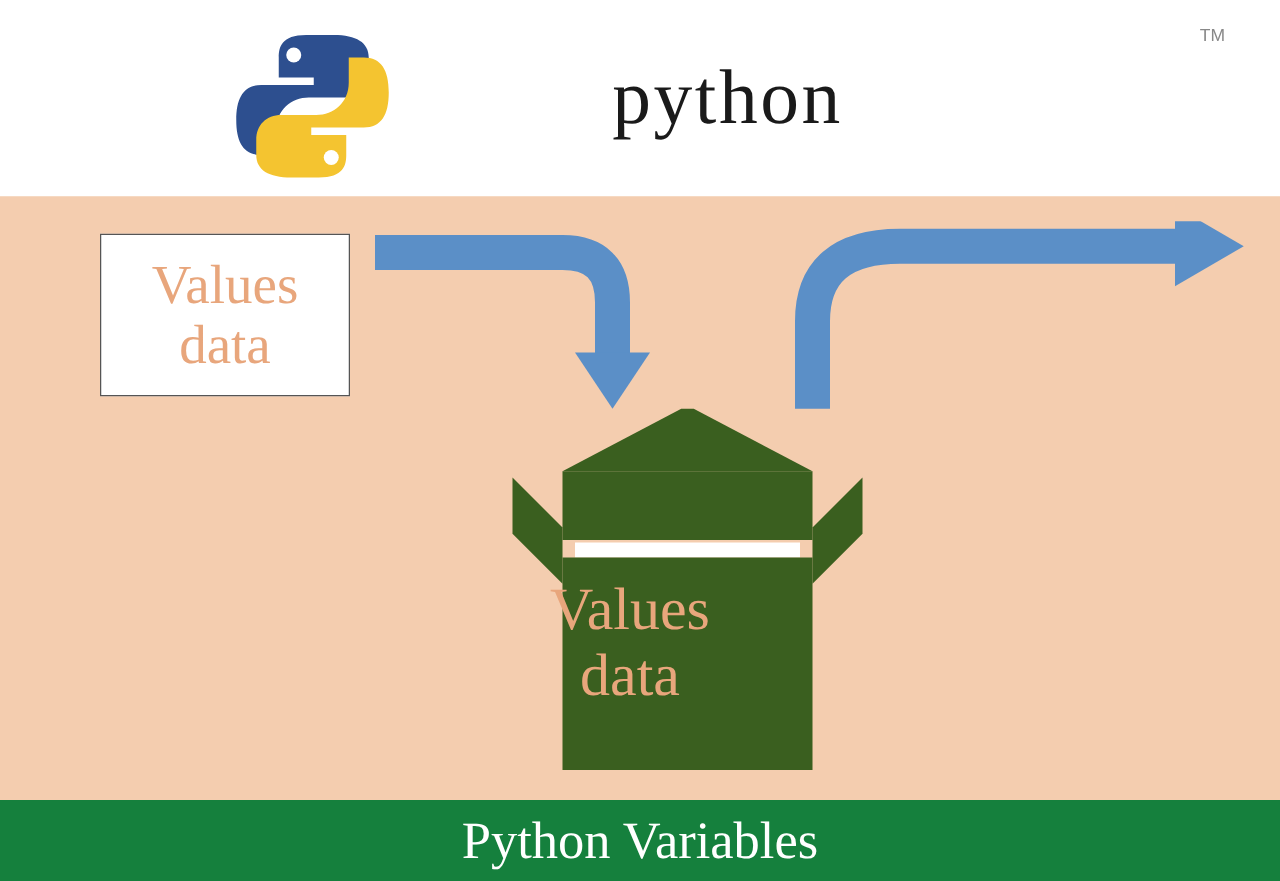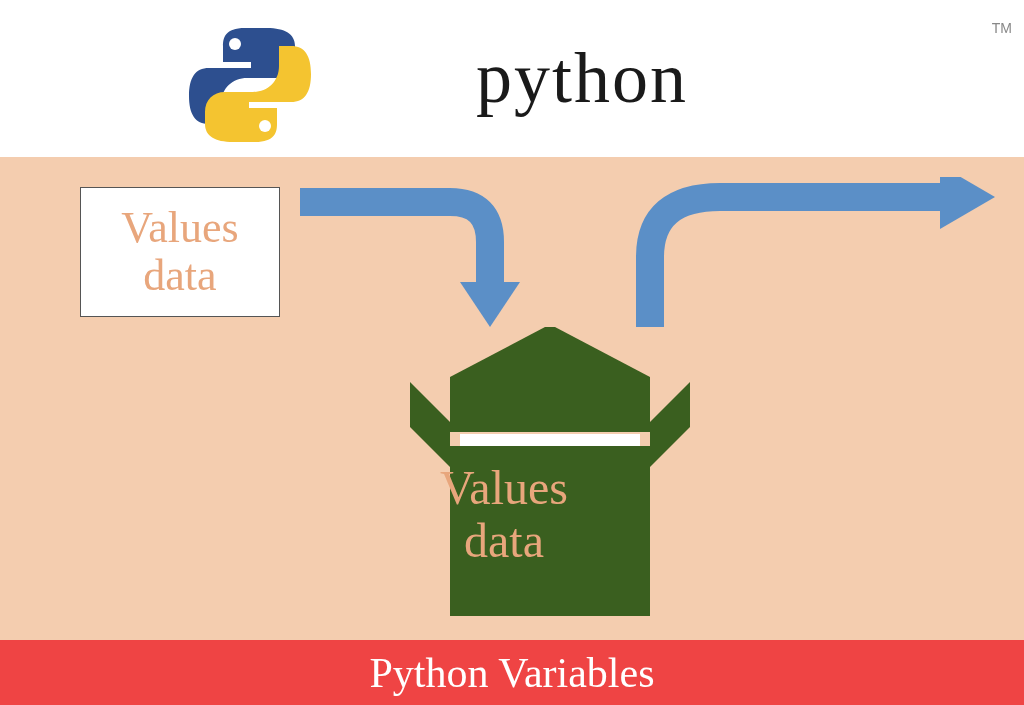--- a/index.html
+++ b/index.html
@@ -23,29 +23,29 @@
       justify-content: center;
       position: relative;
       padding-left: 140px;
     }
     .python-logo {
       position: absolute;
       left: 175px;
       top: 20px;
     }
     .logo-text {
-      font-size: 72px;
+      font-size: 62px;
       color: #1a1a1a;
       letter-spacing: 2px;
       font-weight: 400;
       font-family: 'Flux', Georgia, serif;
     }
     .tm {
       position: absolute;
-      right: 12px;
+      right: 44px;
       top: 20px;
       font-size: 14px;
       color: #888;
       font-family: Arial, sans-serif;
     }
     .diagram-area {
       height: 483px;
       background: #f4cdaf;
       position: relative;
       padding-left: 31px;
@@ -86,21 +86,21 @@
       left: 440px;
       top: 305px;
       font-size: 48px;
       color: #e8a67c;
       text-align: center;
       line-height: 1.1;
       z-index: 10;
     }
     .footer {
       height: 65px;
-      background: #ef4444;
+      background: #15803d;
       display: flex;
       align-items: center;
       justify-content: center;
       font-size: 42px;
       color: white;
       font-family: Georgia, serif;
     }
   </style>
 </head>
 <body>

